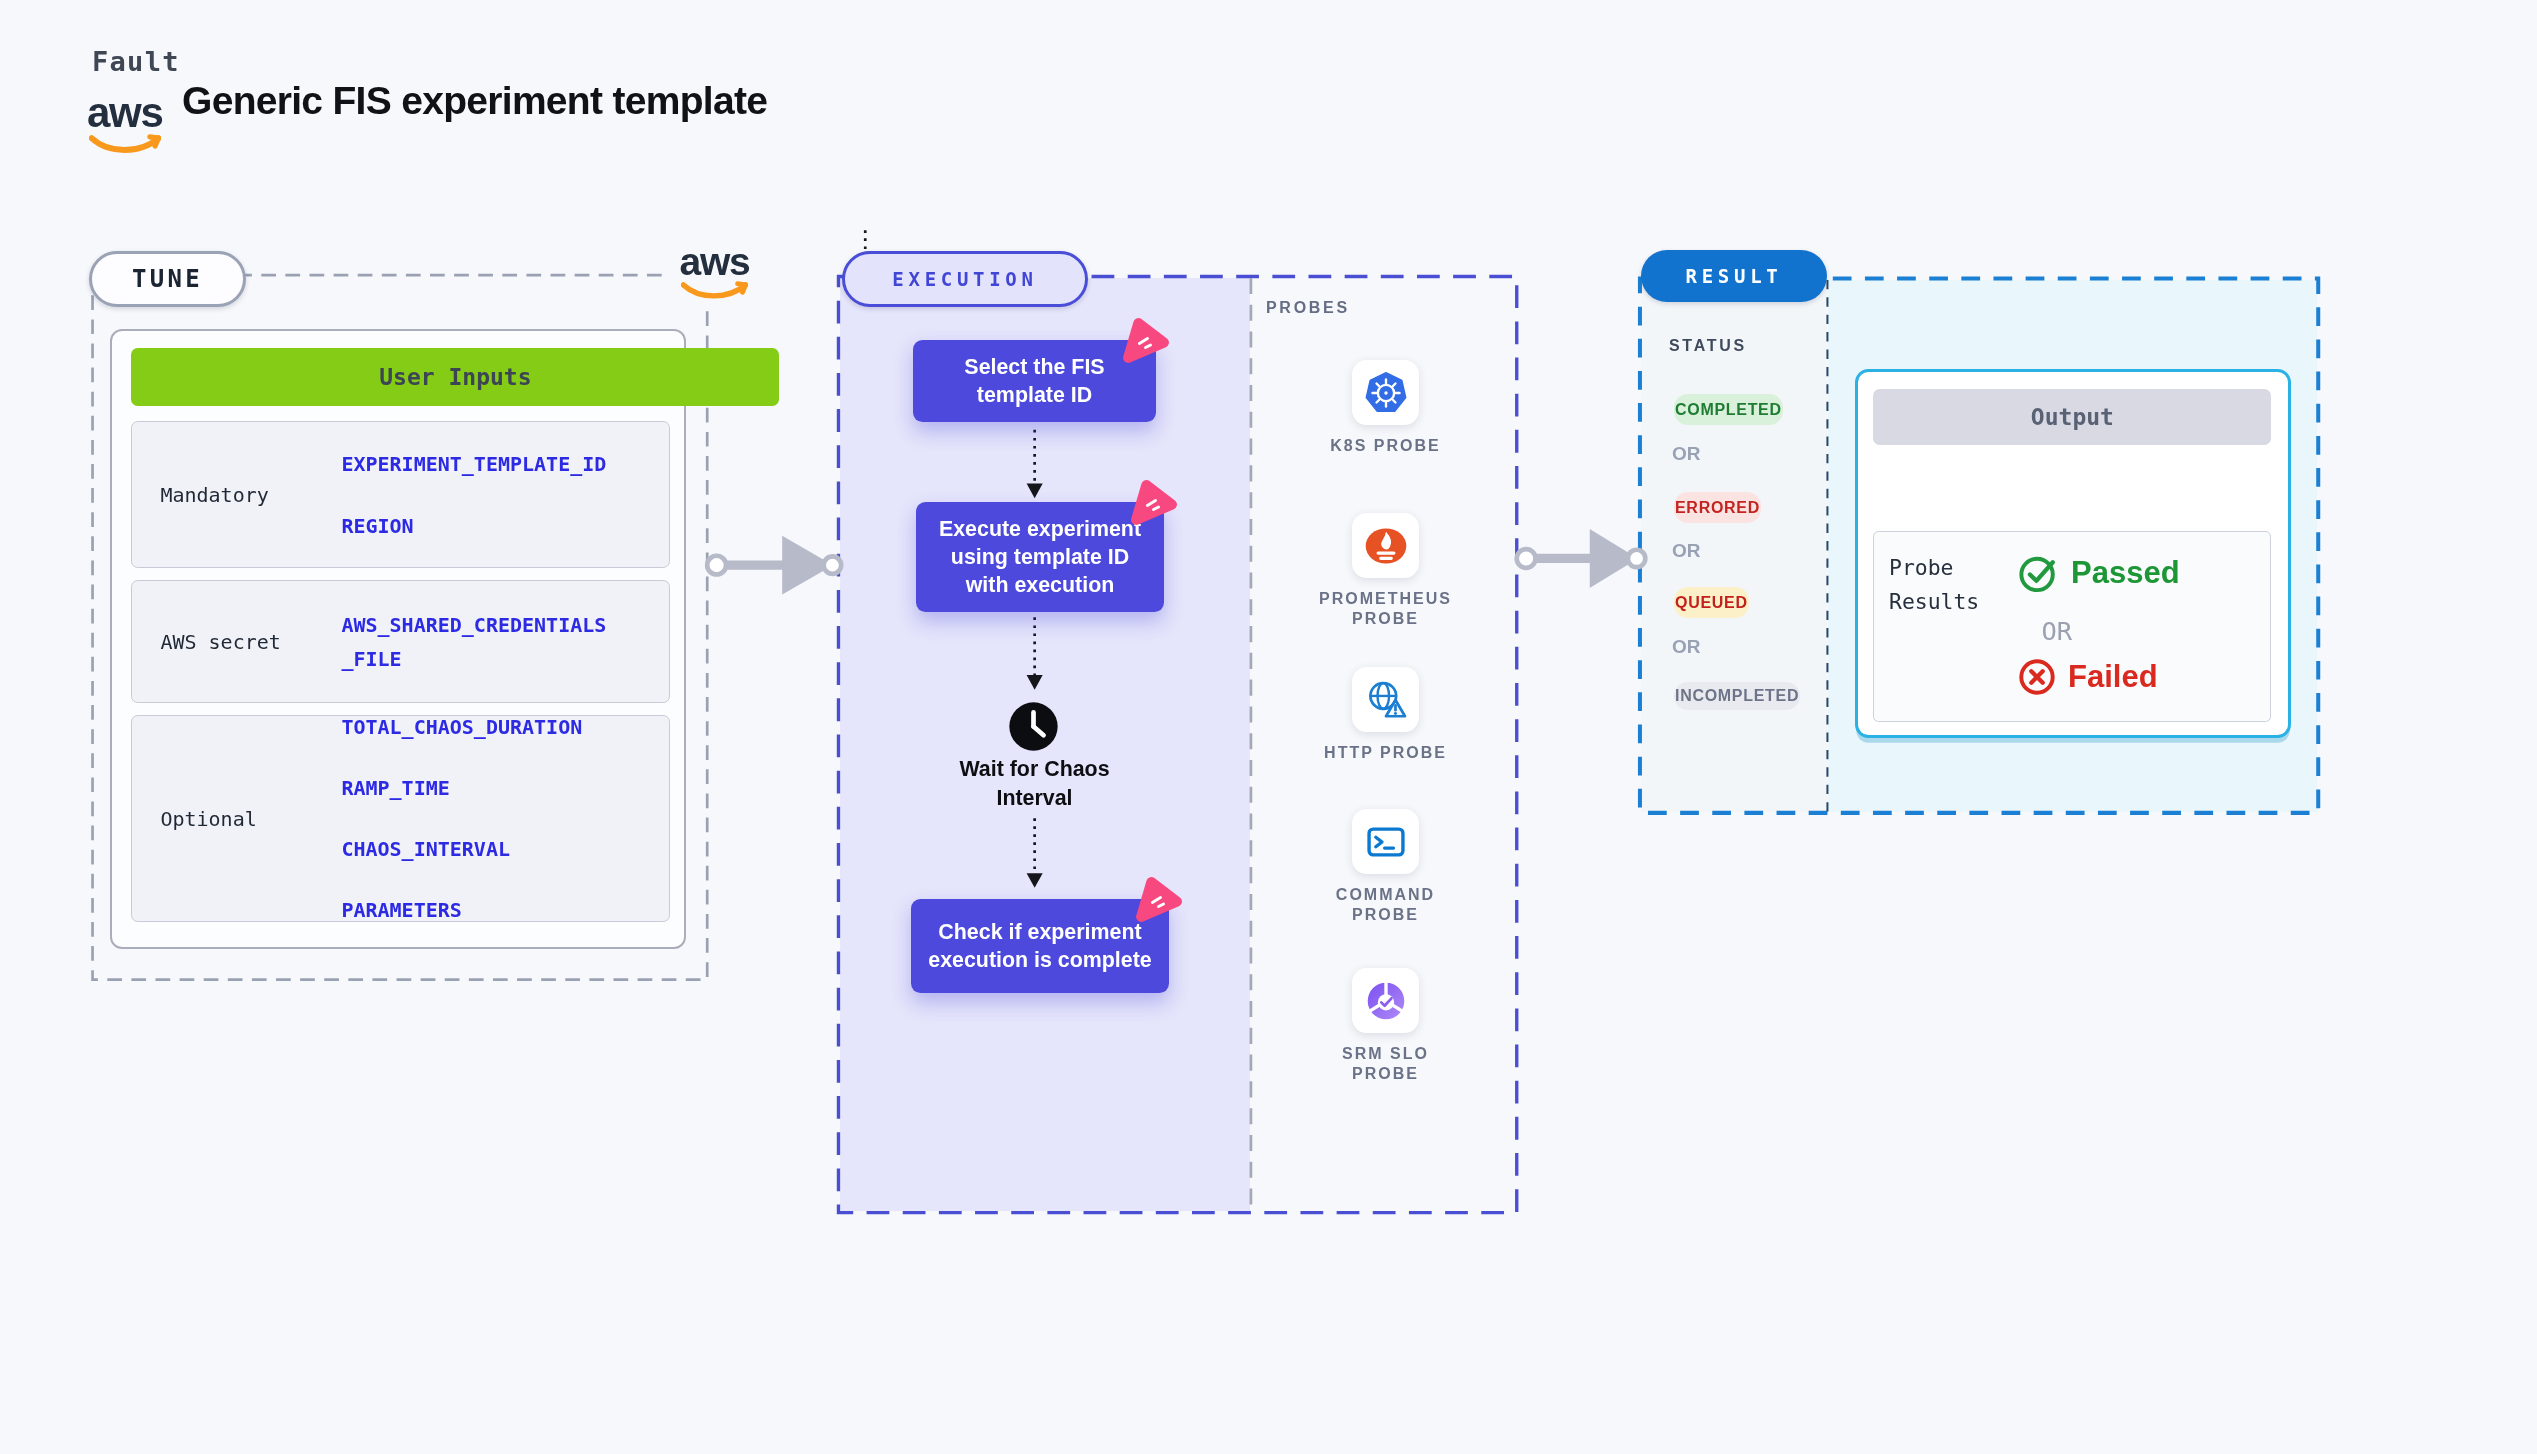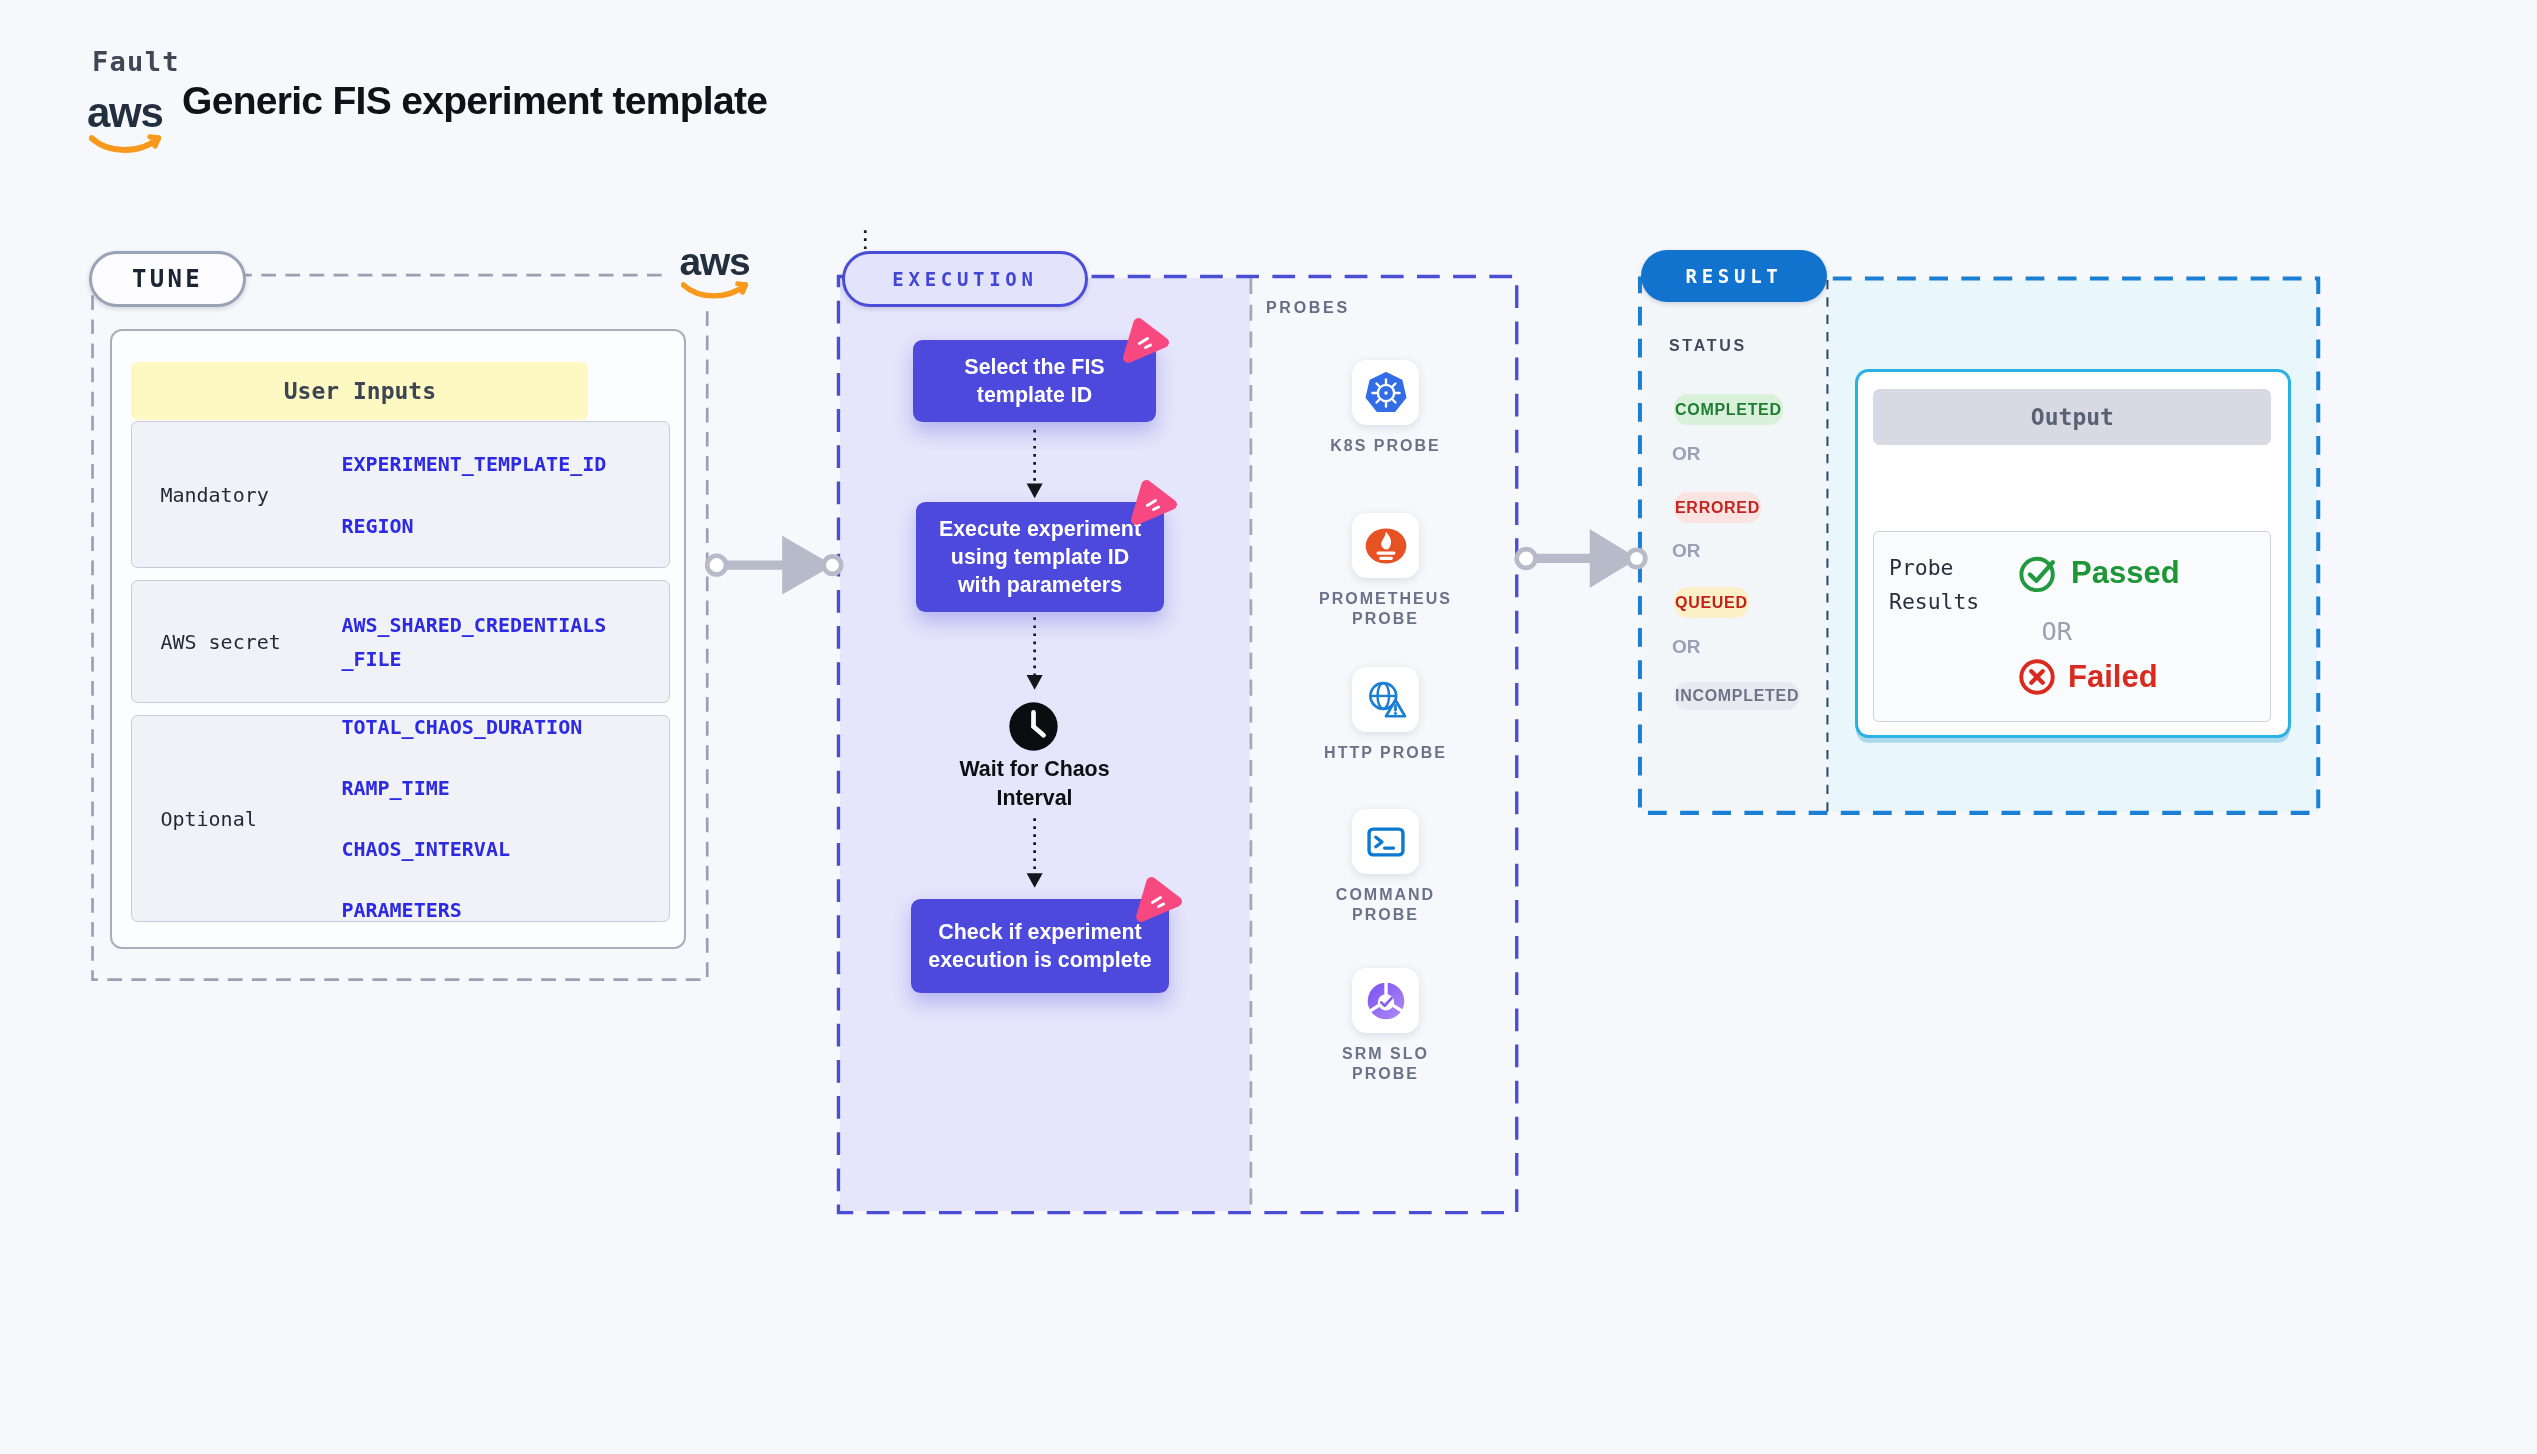--- a/index.html
+++ b/index.html
@@ -38,22 +38,22 @@
         font-weight:bold;box-shadow:0 2px 5.4px rgba(20,30,60,.16);}
   .tune-pill{left:89px;top:251px;width:151px;height:50px;background:#fdfdff;border:3.3px solid #9aa2b6;
              color:#1b2433;font-size:24px;letter-spacing:3.3px;}
   .exec-pill{left:842px;top:251px;width:240px;height:50px;background:#e3e4fc;border:3.3px solid #4a4dd8;
              color:#4246d4;font-size:19px;letter-spacing:4.7px;}
   .result-pill{left:1641px;top:250px;width:186px;height:52px;background:#1273cf;border:none;
                color:#ffffff;font-size:19px;letter-spacing:4.7px;}
 
   .ui-card{left:110px;top:329px;width:576px;height:620px;background:#fcfdff;border:2.7px solid #a9aeba;
            border-radius:12px;box-sizing:border-box;}
-  .ui-header{position:absolute;left:19.4px;top:17.4px;width:457px;height:58px;background:#fef9c3;border-radius:6.7px;
-             display:flex;align-items:center;justify-content:center;font-size:23px;font-weight:bold;color:#3c4553;margin-top:14px;}
+  .ui-header{position:absolute;left:19.4px;top:17.4px;width:648px;height:58px;background:#84cc16;border-radius:6.7px;
+             display:flex;align-items:center;justify-content:center;font-size:23px;font-weight:bold;color:#3c4553;}
   .ui-row{position:absolute;left:19.4px;width:539px;background:#f1f2f8;border:1.3px solid #c7cbd7;border-radius:6.7px;
           box-sizing:border-box;display:flex;align-items:center;}
   .ui-label{margin-left:28px;width:181px;font-size:20px;color:#1f2835;}
   .ui-values{display:flex;flex-direction:column;gap:28px;}
   .ui-value{width:269px;font-size:20px;font-weight:bold;color:#2d2ae4;word-break:break-all;line-height:1.7;}
 
   .step-box{background:#4c49dc;border-radius:9.4px;display:flex;align-items:center;justify-content:center;
             text-align:center;color:#ffffff;font-size:21.4px;font-weight:bold;line-height:1.32;
             box-shadow:0 9.4px 19px rgba(70,66,220,.30);}
   .badge{position:absolute;top:-24px;right:-14.7px;width:51px;height:51px;}
@@ -186,21 +186,21 @@
 
   <div class="abs step-box" style="left:913px;top:340px;width:243px;height:82px;">
     <span style="width:191px;">Select the FIS template ID</span>
     <svg class="badge" viewBox="0 0 100 100">
       <polygon points="36,14 86,52 16,82" fill="#f7497f" stroke="#f7497f" stroke-width="20" stroke-linejoin="round"></polygon>
       <path d="M38 54 L54 44 M50 62 L60 57" stroke="#ffffff" stroke-width="5.5" stroke-linecap="round" fill="none"></path>
     </svg>
   </div>
 
   <div class="abs step-box" style="left:916px;top:502px;width:248px;height:110px;">
-    <span style="width:221px;">Execute experiment using template ID with parameters</span>
+    <span style="width:221px;">Execute experiment using template ID with execution</span>
     <svg class="badge" viewBox="0 0 100 100">
       <polygon points="36,14 86,52 16,82" fill="#f7497f" stroke="#f7497f" stroke-width="20" stroke-linejoin="round"></polygon>
       <path d="M38 54 L54 44 M50 62 L60 57" stroke="#ffffff" stroke-width="5.5" stroke-linecap="round" fill="none"></path>
     </svg>
   </div>
 
   <svg class="abs clock" viewBox="0 0 76 76">
     <circle cx="38" cy="38" r="36" fill="#0c0d11"></circle>
     <line x1="38" y1="38" x2="38" y2="17" stroke="#ffffff" stroke-width="7" stroke-linecap="round"></line>
     <line x1="38" y1="38" x2="53" y2="51" stroke="#ffffff" stroke-width="7" stroke-linecap="round"></line>

